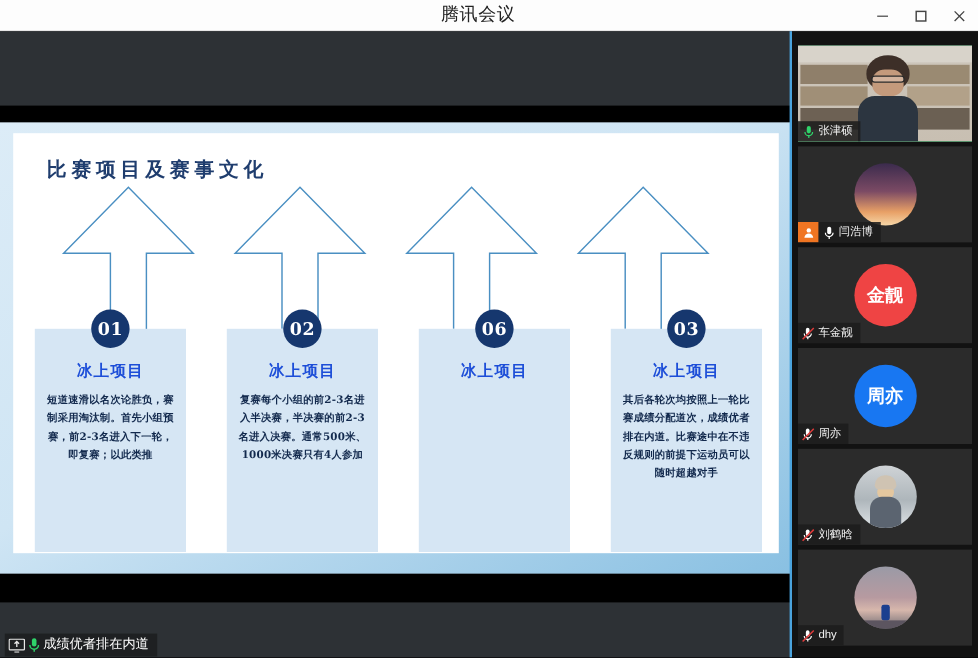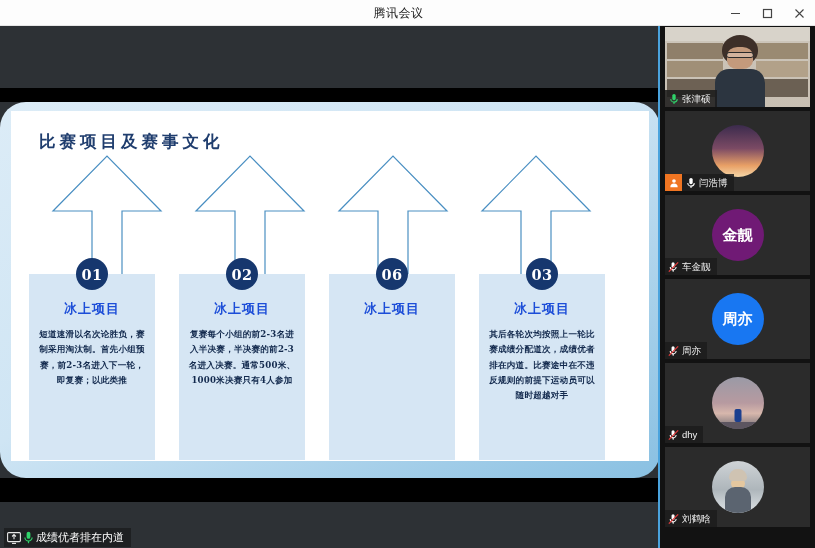--- a/index.html
+++ b/index.html
@@ -20,21 +20,21 @@
     position: absolute; left: 0; top: 0;
     width: 815px; height: 26px;
     background: #fdfdfd;
     border-bottom: 1px solid #e6e6e6;
   }
   .titlebar-title {
     position: absolute; left: 0; top: 0;
     width: 797px; height: 26px;
     line-height: 26px;
     text-align: center;
-    font-size: 12px;
+    font-size: 15px;
     color: #222;
     letter-spacing: .5px;
   }
   .winbtns {
     position: absolute; right: 0; top: 0;
     height: 26px; display: flex;
   }
   .winbtn {
     width: 32px; height: 26px;
     display: flex; align-items: center; justify-content: center;
@@ -59,21 +59,20 @@
     width: 660px; height: 24px;
     background: #000;
   }
 
   
   .slide {
     position: absolute; left: 0; top: 76px;
     width: 660px; height: 376px;
     background: linear-gradient(150deg,#dcecf7 0%, #cfe5f4 45%, #89c0e2 100%);
     overflow: hidden;
-    border-radius: 26px;
   }
   .slide-inner {
     position: absolute;
     left: 11px; top: 9px;
     width: 638px; height: 350px;
     background: #ffffff;
   }
   .slide-title {
     position: absolute;
     left: 28px; top: 20px;
@@ -87,21 +86,21 @@
 
   
   .arrows { position: absolute; left: 0; top: 0; width: 638px; height: 350px; }
 
   
   .cards {
     position: absolute;
     left: 18px; top: 163px;
     width: 606px; height: 186px;
     display: flex;
-    gap: 24px;
+    gap: 34px;
   }
   .card {
     position: relative;
     width: 126px;
     background: #d6e6f4;
     padding: 26px 9px 10px 9px;
   }
   .card-badge {
     position: absolute;
     left: 50%; top: -16px;
@@ -138,21 +137,21 @@
   
   .divider {
     position: absolute; left: 658px; top: 26px;
     width: 2px; height: 522px;
     background: #4aa3dd;
   }
   .sidebar {
     position: absolute; left: 660px; top: 26px;
     width: 155px; height: 522px;
     background: #121212;
-    padding: 1px 5px;
+    padding: 12px 5px;
   }
   .tile {
     position: relative;
     width: 145px; height: 80px;
     margin-bottom: 4px;
     background: #2b2b2b;
     overflow: hidden;
   }
   .tile.speaking { outline: 2px solid #2fbd6d; outline-offset: -2px; }
   .tile-video {
@@ -345,21 +344,21 @@
             <rect x="2.6" y="0.8" width="3.8" height="7" rx="1.9" fill="#fff"></rect>
             <path d="M0.9 6.4 a3.6 3.6 0 0 0 7.2 0" fill="none" stroke="#fff" stroke-width="1.2"></path>
             <path d="M4.5 10 v2.2" stroke="#fff" stroke-width="1.2"></path>
           </svg>
         </div>
         <span class="tile-name">闫浩博</span>
       </div>
     </div>
 
     <div class="tile">
-      <div class="avatar" style="background:#701a75;">
+      <div class="avatar" style="background:#ef4444;">
         <span>金靓</span>
       </div>
       <div class="tile-footer">
         <div class="mic-wrap">
           <svg width="11" height="12" viewBox="0 0 13 13">
             <rect x="4.2" y="0.8" width="3.6" height="6.8" rx="1.8" fill="#fff"></rect>
             <path d="M2.6 6.4 a3.5 3.5 0 0 0 7 0" fill="none" stroke="#fff" stroke-width="1.2"></path>
             <path d="M6.1 9.9 v2.1" stroke="#fff" stroke-width="1.2"></path>
             <path d="M1 12 L12 1" stroke="#e03b3b" stroke-width="1.5"></path>
           </svg>
@@ -379,50 +378,50 @@
             <path d="M2.6 6.4 a3.5 3.5 0 0 0 7 0" fill="none" stroke="#fff" stroke-width="1.2"></path>
             <path d="M6.1 9.9 v2.1" stroke="#fff" stroke-width="1.2"></path>
             <path d="M1 12 L12 1" stroke="#e03b3b" stroke-width="1.5"></path>
           </svg>
         </div>
         <span class="tile-name">周亦</span>
       </div>
     </div>
 
     <div class="tile">
-      <div class="avatar" style="background:linear-gradient(180deg,#9a9aa6 0%,#b79aa0 50%,#d7b7ac 70%,#6d6a72 100%);">
-        <span style="position:absolute;left:50%;bottom:7px;transform:translateX(-50%);width:7px;height:13px;background:#1b3f8f;border-radius:2px;"></span>
-        <span style="position:absolute;left:0;bottom:0;width:100%;height:7px;background:#5c5560;"></span>
+      <div class="avatar" style="background:linear-gradient(180deg,#cfd3d6 0%,#aeb6bb 55%,#dfe4e7 100%);">
+        <span style="position:absolute;left:50%;top:16px;transform:translateX(-50%);width:14px;height:13px;border-radius:50%;background:#e4c79f;"></span>
+        <span style="position:absolute;left:50%;top:8px;transform:translateX(-50%);width:18px;height:12px;border-radius:9px 9px 4px 4px;background:#cfc3b2;"></span>
+        <span style="position:absolute;left:50%;top:26px;transform:translateX(-50%);width:26px;height:26px;border-radius:10px 10px 0 0;background:#5b6470;"></span>
       </div>
       <div class="tile-footer">
         <div class="mic-wrap">
           <svg width="11" height="12" viewBox="0 0 13 13">
             <rect x="4.2" y="0.8" width="3.6" height="6.8" rx="1.8" fill="#fff"></rect>
             <path d="M2.6 6.4 a3.5 3.5 0 0 0 7 0" fill="none" stroke="#fff" stroke-width="1.2"></path>
             <path d="M6.1 9.9 v2.1" stroke="#fff" stroke-width="1.2"></path>
             <path d="M1 12 L12 1" stroke="#e03b3b" stroke-width="1.5"></path>
           </svg>
         </div>
-        <span class="tile-name">dhy</span>
+        <span class="tile-name">刘鹤晗</span>
       </div>
     </div>
 
     <div class="tile">
-      <div class="avatar" style="background:linear-gradient(180deg,#cfd3d6 0%,#aeb6bb 55%,#dfe4e7 100%);">
-        <span style="position:absolute;left:50%;top:16px;transform:translateX(-50%);width:14px;height:13px;border-radius:50%;background:#e4c79f;"></span>
-        <span style="position:absolute;left:50%;top:8px;transform:translateX(-50%);width:18px;height:12px;border-radius:9px 9px 4px 4px;background:#cfc3b2;"></span>
-        <span style="position:absolute;left:50%;top:26px;transform:translateX(-50%);width:26px;height:26px;border-radius:10px 10px 0 0;background:#5b6470;"></span>
+      <div class="avatar" style="background:linear-gradient(180deg,#9a9aa6 0%,#b79aa0 50%,#d7b7ac 70%,#6d6a72 100%);">
+        <span style="position:absolute;left:50%;bottom:7px;transform:translateX(-50%);width:7px;height:13px;background:#1b3f8f;border-radius:2px;"></span>
+        <span style="position:absolute;left:0;bottom:0;width:100%;height:7px;background:#5c5560;"></span>
       </div>
       <div class="tile-footer">
         <div class="mic-wrap">
           <svg width="11" height="12" viewBox="0 0 13 13">
             <rect x="4.2" y="0.8" width="3.6" height="6.8" rx="1.8" fill="#fff"></rect>
             <path d="M2.6 6.4 a3.5 3.5 0 0 0 7 0" fill="none" stroke="#fff" stroke-width="1.2"></path>
             <path d="M6.1 9.9 v2.1" stroke="#fff" stroke-width="1.2"></path>
             <path d="M1 12 L12 1" stroke="#e03b3b" stroke-width="1.5"></path>
           </svg>
         </div>
-        <span class="tile-name">刘鹤晗</span>
+        <span class="tile-name">dhy</span>
       </div>
     </div>
 
   </div>
 </div>
 
 </body></html>

